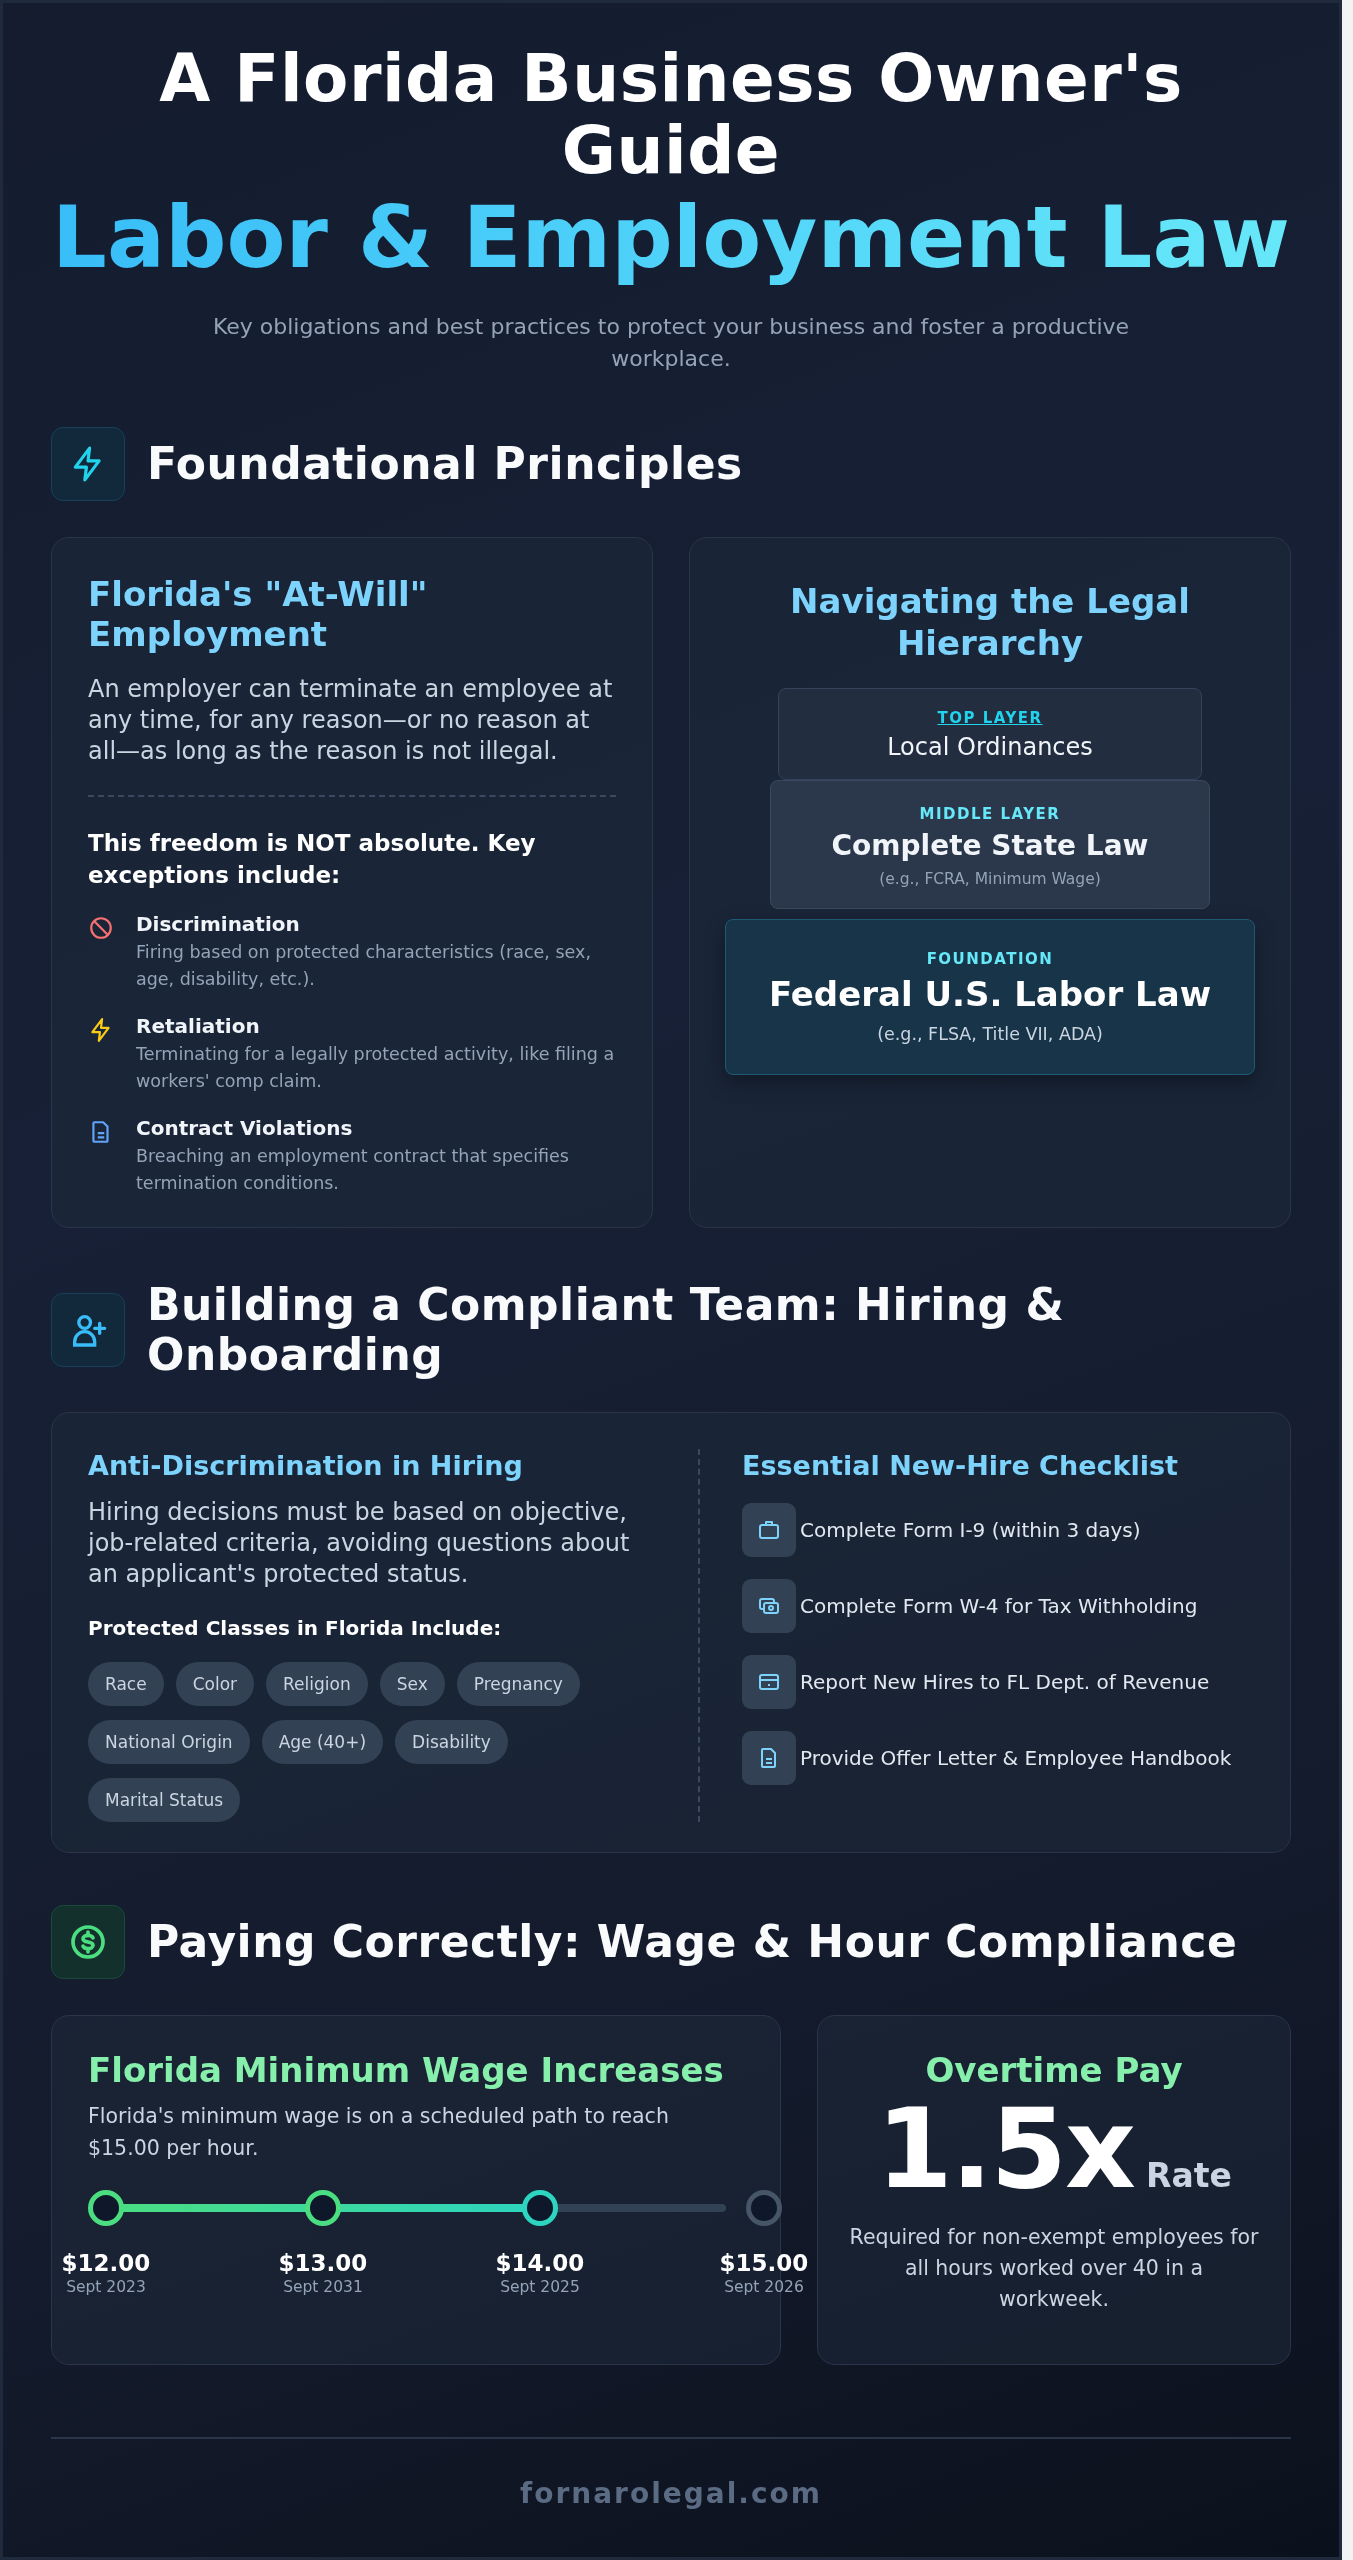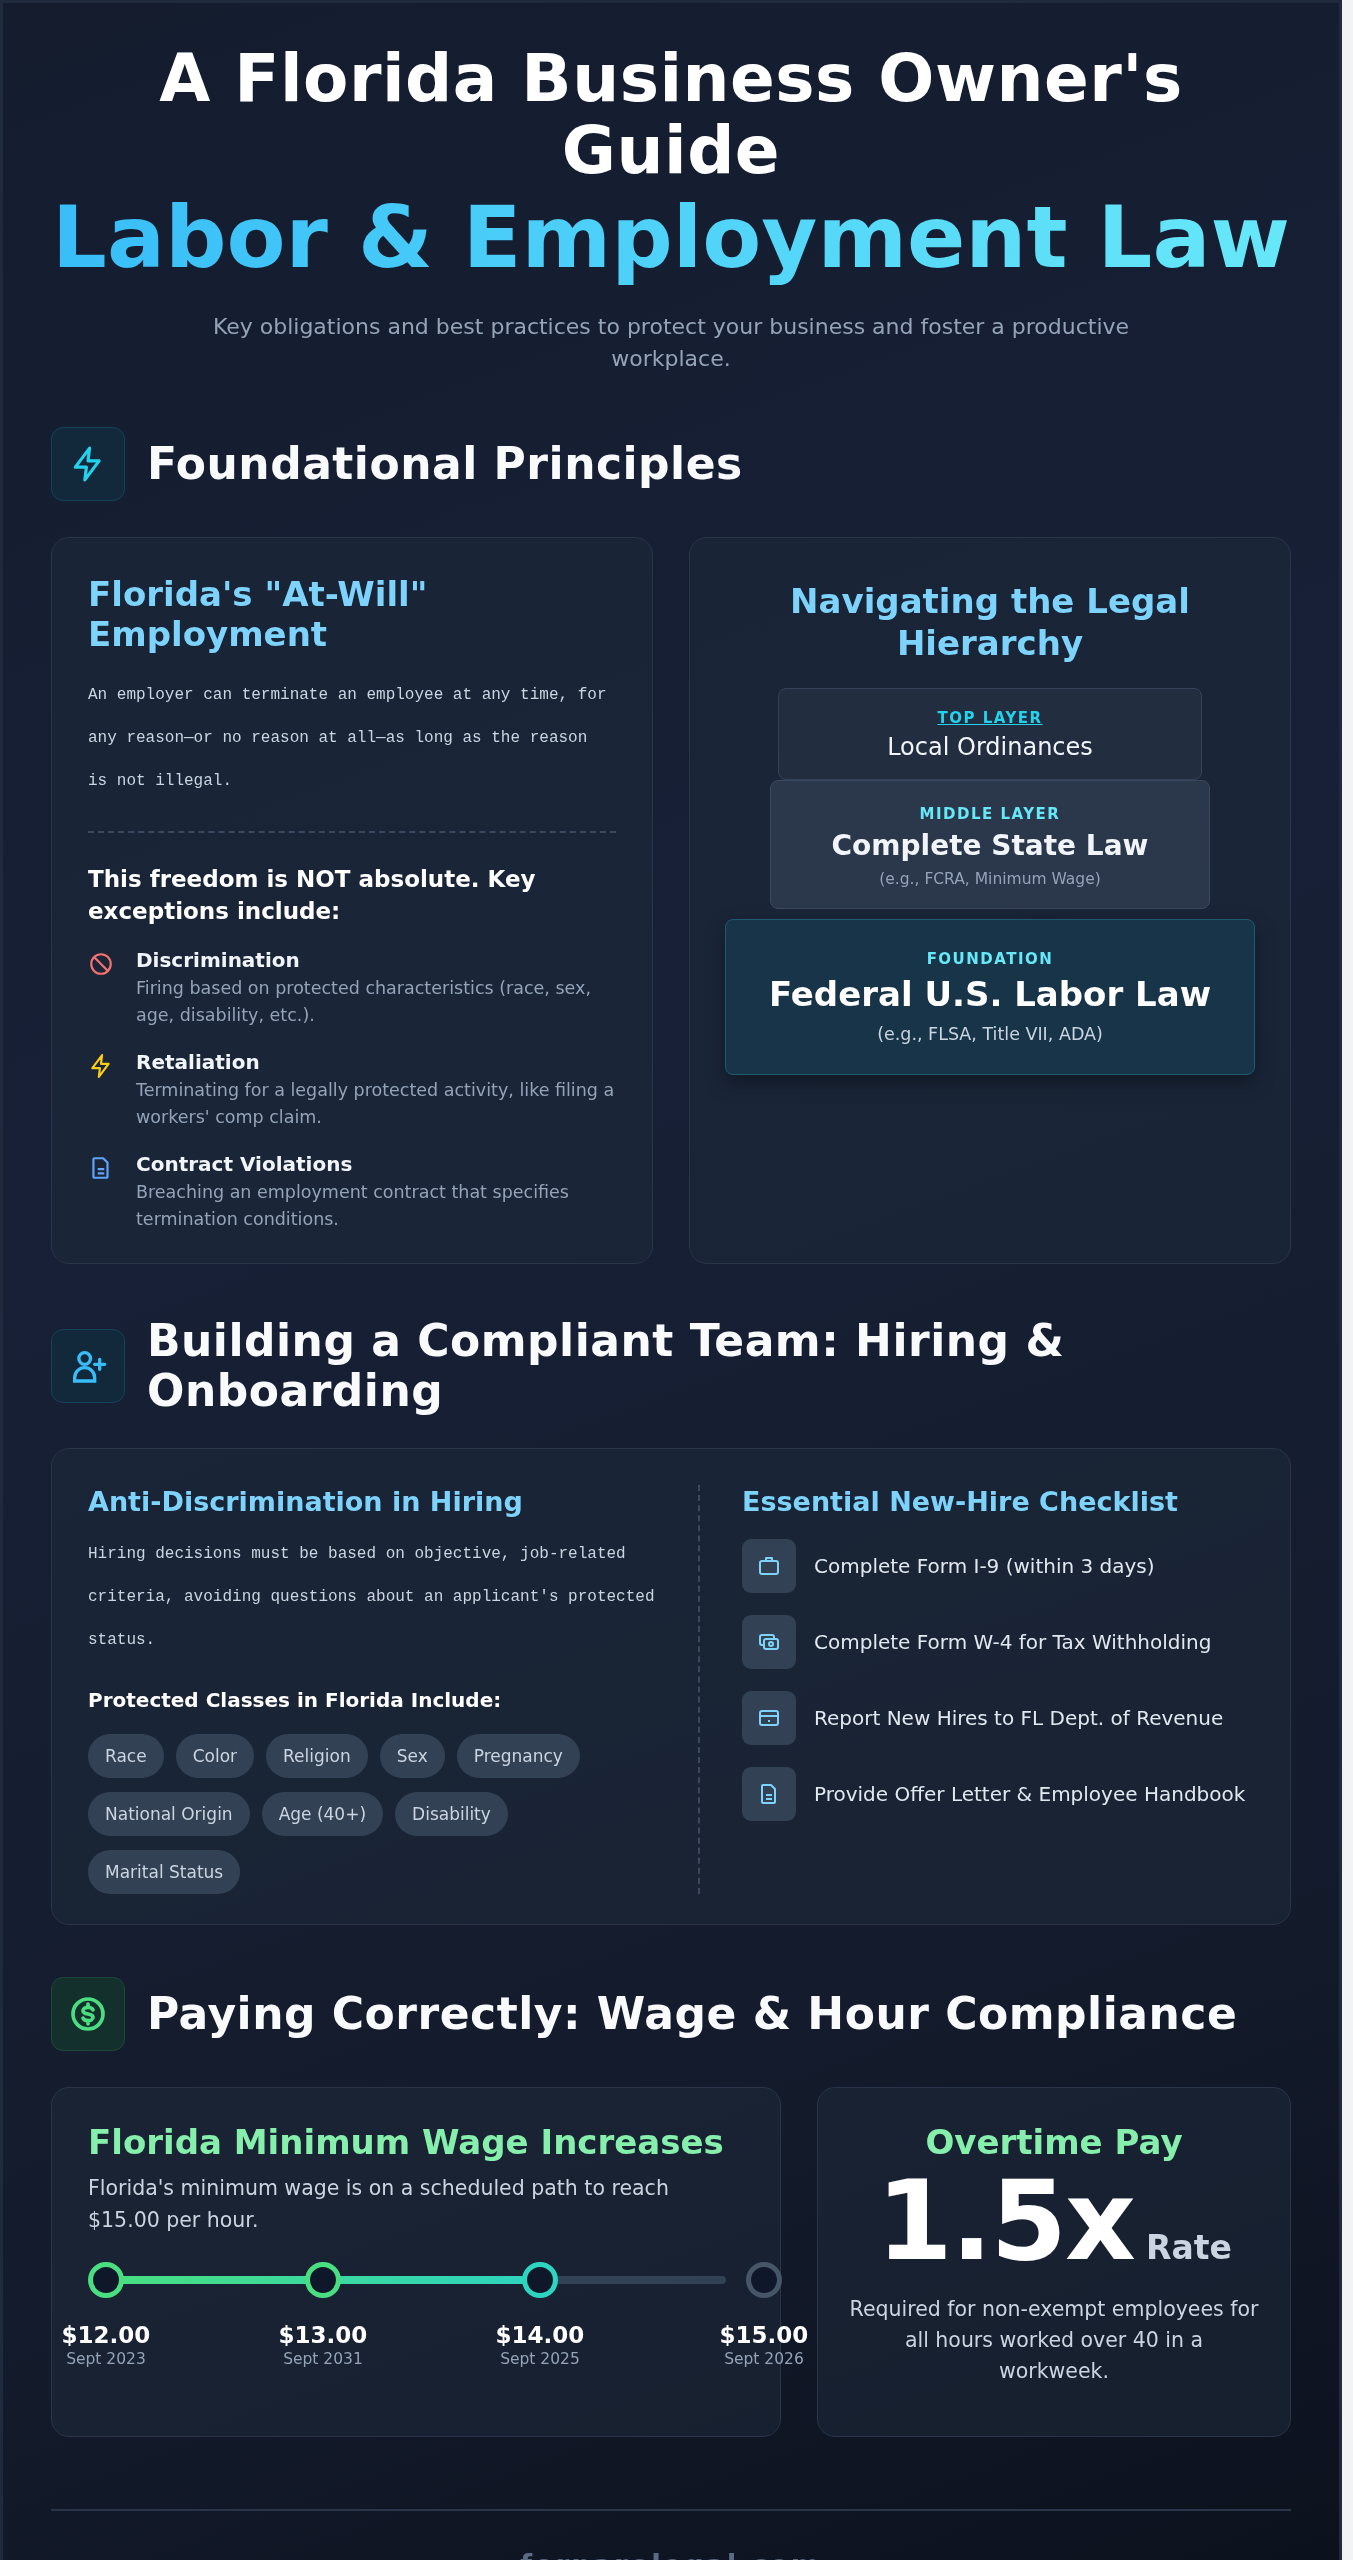--- a/index.html
+++ b/index.html
@@ -44,21 +44,21 @@
     background: rgba(30, 41, 59, 0.55);
     border: 1.5px solid #2a3549;
     border-radius: 18px;
   }
   .row { display: flex; gap: 36px; margin-top: 36px; }
   
   .atwill { width: 604px; padding: 36px 36px 30px 36px; }
   .card-h {
     font-size: 34px; font-weight: 700; color: #7dd3fc; line-height: 40px;
   }
-  .body-text { font-size: 16px; line-height: 43px; color: #cbd5e1; margin-top: 20px; font-family: Liberation Mono, monospace; }
+  .body-text { font-size: 24px; line-height: 31px; color: #cbd5e1; margin-top: 20px; }
   .dash { border-top: 2px dashed #3b4860; margin: 28px 0 30px; }
   .exc-head { font-size: 23px; font-weight: 700; color: #ffffff; line-height: 32px; }
   .exc { display: flex; gap: 18px; margin-top: 20px; }
   .exc-icon { width: 30px; flex: 0 0 30px; padding-top: 4px; }
   .exc-title { font-size: 20px; font-weight: 700; color: #f1f5f9; line-height: 26px; }
   .exc-desc { font-size: 17.5px; line-height: 27px; color: #94a3b8; margin-top: 2px; }
 
   .hier { width: 604px; padding: 42px 34px 40px; text-align: center; }
   .hier .card-h { line-height: 42px; }
   .hier-text { font-size: 20.5px; line-height: 31px; color: #cbd5e1; margin-top: 28px; }
@@ -89,21 +89,21 @@
   .hire-left { width: 590px; padding-right: 20px; }
   .divider { width: 0; border-left: 2px dashed #3b4860; margin: 0 42px 0 20px; }
   .hire-right { flex: 1; }
   .sub-h { font-size: 27px; font-weight: 700; color: #7dd3fc; line-height: 34px; }
   .pc-head { font-size: 20px; font-weight: 700; color: #ffffff; margin-top: 26px; }
   .tags { display: flex; flex-wrap: wrap; gap: 14px 12px; margin-top: 22px; width: 560px; }
   .tag {
     background: #334155; color: #cbd5e1; font-size: 17px; padding: 11px 17px; border-radius: 24px;
     line-height: 22px;
   }
-  .check { display: flex; align-items: center; gap: 18px; margin-top: 22px; }
+  .check { display: flex; align-items: center; gap: 4px; margin-top: 22px; }
   .check:first-of-type { margin-top: 20px; }
   .chk-icon {
     width: 54px; height: 54px; flex: 0 0 54px; background: #334155; border-radius: 9px;
     display: flex; align-items: center; justify-content: center;
   }
   .chk-label { font-size: 20px; color: #e2e8f0; }
 
   
   .wage { width: 730px; padding: 34px 36px 30px; height: 350px; }
   .wage-h { font-size: 34px; font-weight: 700; color: #86efac; line-height: 40px; }

